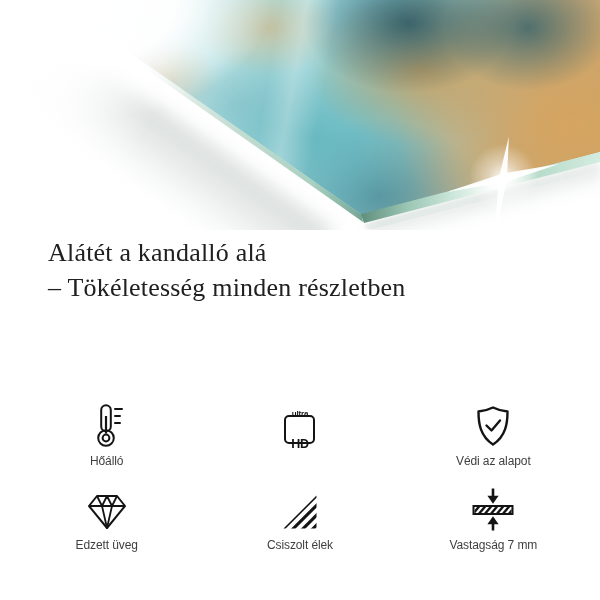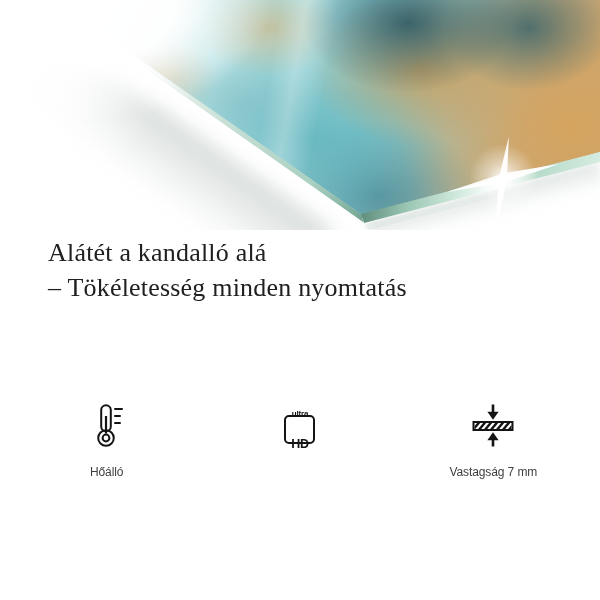--- a/index.html
+++ b/index.html
@@ -54,21 +54,21 @@
     font-size:26px;line-height:35px;letter-spacing:.2px;color:var(--heading_color,#202022);}
   .heading span{display:block;}
   .desc{margin:11px 0 0;max-width:532px;font-size:13.5px;line-height:24px;letter-spacing:-.15px;
     color:var(--body_color,#4b4b4b);}
 
   
   .features{position:absolute;left:0;top:403px;width:600px;box-sizing:border-box;padding:0 10px;
     display:grid;grid-template-columns:repeat(3,1fr);row-gap:19px;}
   .feature{display:flex;flex-direction:column;align-items:center;}
   .icn{height:44px;display:flex;align-items:flex-end;justify-content:center;}
-  .lbl{margin-top:18px;font-size:12px;letter-spacing:-.1px;color:var(--label_color,#3f3f3f);white-space:nowrap;}
+  .lbl{margin-top:7px;font-size:12px;letter-spacing:-.1px;color:var(--label_color,#3f3f3f);white-space:nowrap;}
   .icn svg{display:block;}
   .uhd-box{width:27px;height:25px;border:2.5px solid var(--icon_color,#141414);border-radius:5px;
     display:flex;flex-direction:column;align-items:center;justify-content:center;margin-bottom:3px;
     color:var(--icon_color,#141414);}
   .uhd-top{font-size:8px;font-weight:700;line-height:8px;letter-spacing:-.2px;}
   .uhd-hd{font-size:12.5px;font-weight:800;line-height:12px;letter-spacing:-.2px;margin-top:20px;}
 </style>
 </head>
 <body>
 
@@ -98,21 +98,21 @@
         <polygon points="12,70 70,65.5 128,70 70,74.5" fill="#ffffff" opacity=".95" transform="rotate(-14 70 70)"></polygon>
         <polygon points="70,28 74,70 70,138 66,70" fill="#ffffff" opacity=".95" transform="rotate(8 70 70)"></polygon>
       </g>
       <circle cx="70" cy="70" r="4.5" fill="#ffffff"></circle>
     </svg>
   </div>
 
   <div class="content">
     <h2 class="heading">
       <span>Alátét a kandalló alá</span>
-      <span>– Tökéletesség minden nyomtatás</span>
+      <span>– Tökéletesség minden részletben</span>
     </h2>
   </div>
 
   <div class="features">
 
     <div class="feature">
       <div class="icn">
         <svg width="34" height="44" viewBox="0 0 34 44" fill="none" stroke="#141414">
           <rect x="11.2" y="2.2" width="9.6" height="26" rx="4.8" stroke-width="2"></rect>
           <circle cx="16" cy="35" r="7.8" stroke-width="2"></circle>
@@ -128,22 +128,61 @@
 
     <div class="feature">
       <div class="icn">
         <div class="uhd-box">
           <span class="uhd-top">ultra</span>
           <span class="uhd-hd">HD</span>
         </div>
       </div>
     </div>
 
-
-
+    <div class="feature">
+      <div class="icn">
+        <svg width="38" height="42" viewBox="0 0 38 42" fill="none" stroke="#141414">
+          <path d="M19 2.5 C23 4.5 28.5 6 33.5 6.5 C33.5 18 32 31 19 39.5 C6 31 4.5 18 4.5 6.5 C9.5 6 15 4.5 19 2.5 Z" stroke-width="2.4" stroke-linejoin="round"></path>
+          <path d="M12.5 20.5 L17.5 25.5 L26 15.5" stroke-width="2.4" stroke-linecap="round" stroke-linejoin="round"></path>
+        </svg>
+      </div>
+      <div class="lbl">Védi az alapot</div>
+    </div>
+
+    <div class="feature">
+      <div class="icn">
+        <svg width="42" height="38" viewBox="0 0 42 38" fill="none" stroke="#141414">
+          <polygon points="11,3 31,3 39,13 21,35 3,13" stroke-width="2" stroke-linejoin="round"></polygon>
+          <polyline points="11,3 16,13 21,3 26,13 31,3" stroke-width="1.8" stroke-linejoin="round"></polyline>
+          <line x1="3" y1="13" x2="39" y2="13" stroke-width="1.8"></line>
+          <polyline points="16,13 21,35 26,13" stroke-width="1.8" stroke-linejoin="round"></polyline>
+        </svg>
+      </div>
+      <div class="lbl">Edzett üveg</div>
+    </div>
+
+    <div class="feature">
+      <div class="icn">
+        <svg width="38" height="38" viewBox="0 0 46 46" fill="none" stroke="#141414">
+          <defs>
+            <clipPath id="triClip">
+                <polygon points="3,43 43,3 43,43"></polygon>
+              </clipPath>
+          </defs>
+          <g clip-path="url(#triClip)" stroke-width="3.8">
+            <line x1="2" y1="44" x2="44" y2="2"></line>
+            <line x1="8" y1="50" x2="50" y2="8"></line>
+            <line x1="16" y1="54" x2="54" y2="16"></line>
+            <line x1="26" y1="56" x2="56" y2="26"></line>
+            <line x1="36" y1="58" x2="58" y2="36"></line>
+          </g>
+        </svg>
+      </div>
+      <div class="lbl">Csiszolt élek</div>
+    </div>
 
     <div class="feature">
       <div class="icn">
         <svg width="46" height="44" viewBox="0 0 46 44" fill="none" stroke="#141414">
           <defs>
             <clipPath id="barClip">
                 <rect x="4.5" y="20" width="37" height="6"></rect>
               </clipPath>
           </defs>
           <line x1="23" y1="1.5" x2="23" y2="9" stroke-width="2.6"></line>

